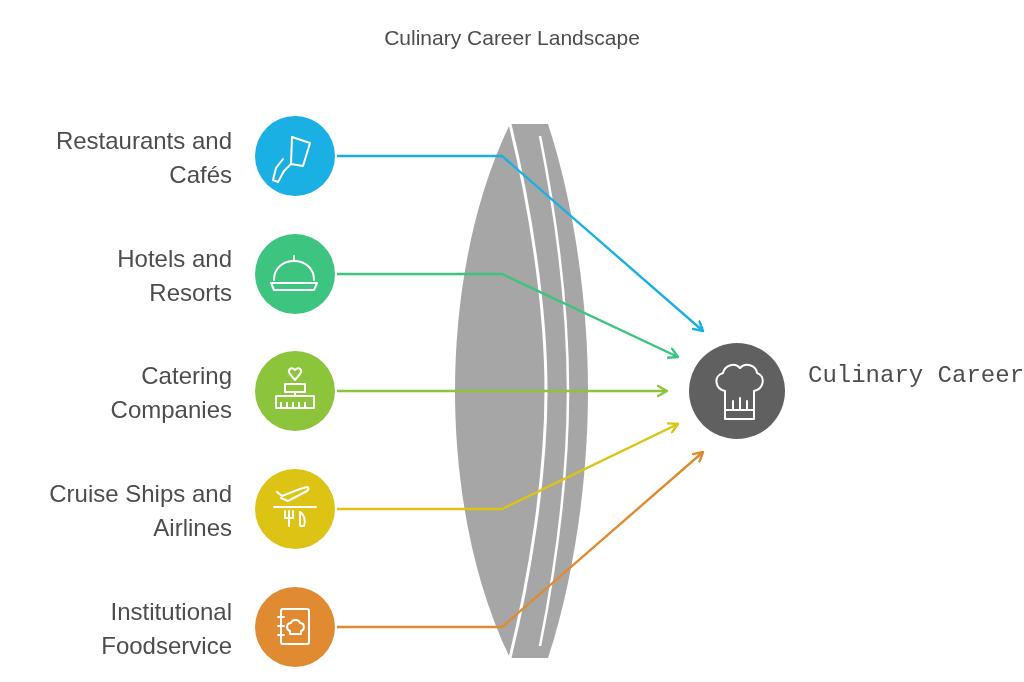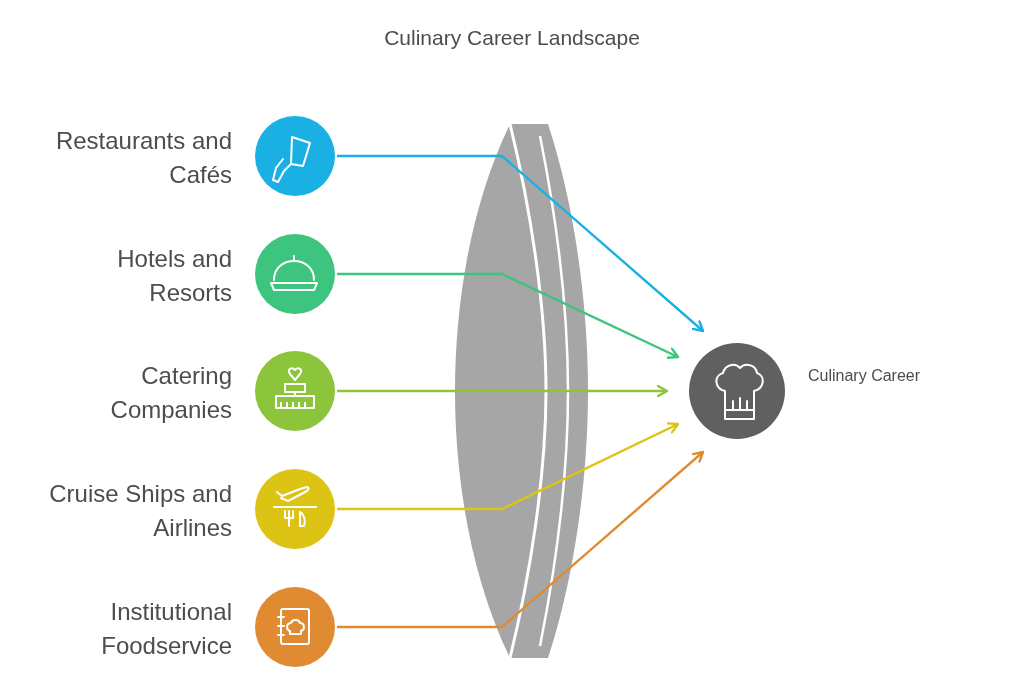--- a/index.html
+++ b/index.html
@@ -4,22 +4,22 @@
 <style>
   html, body { margin:0; padding:0; background:#ffffff; }
   body { width:1024px; height:682px; position:relative; overflow:hidden;
          font-family:"Liberation Sans", "DejaVu Sans", sans-serif; color:#4a4a4a; }
   #stage { position:absolute; left:0; top:0; width:1024px; height:682px;margin-top:6px; }
   .title { position:absolute; left:0; width:1024px; top:20px; text-align:center;
            font-size:21px; color:#4d4d4d; }
   .label { position:absolute; right:792px; width:240px; text-align:right;
            font-size:24px; line-height:34px; color:#4d4d4d; white-space:nowrap; }
   .label span { display:block; }
-  .out-label { position:absolute; left:808px; top:353px; font-size:16px;
-               line-height:34px; color:#4d4d4d; white-space:nowrap; }
+  .out-label { position:absolute; left:808px; top:353px; font-size:24px;
+               line-height:34px; color:#4d4d4d; white-space:nowrap;font-family:Liberation Mono, monospace; }
   .out-label span { display:block; }
   svg { position:absolute; left:0; top:0; }
 </style>
 </head>
 <body>
 
 <div id="stage">
   <div class="title">Culinary Career Landscape</div>
 
   <svg width="1024" height="682" viewBox="0 0 1024 682">

